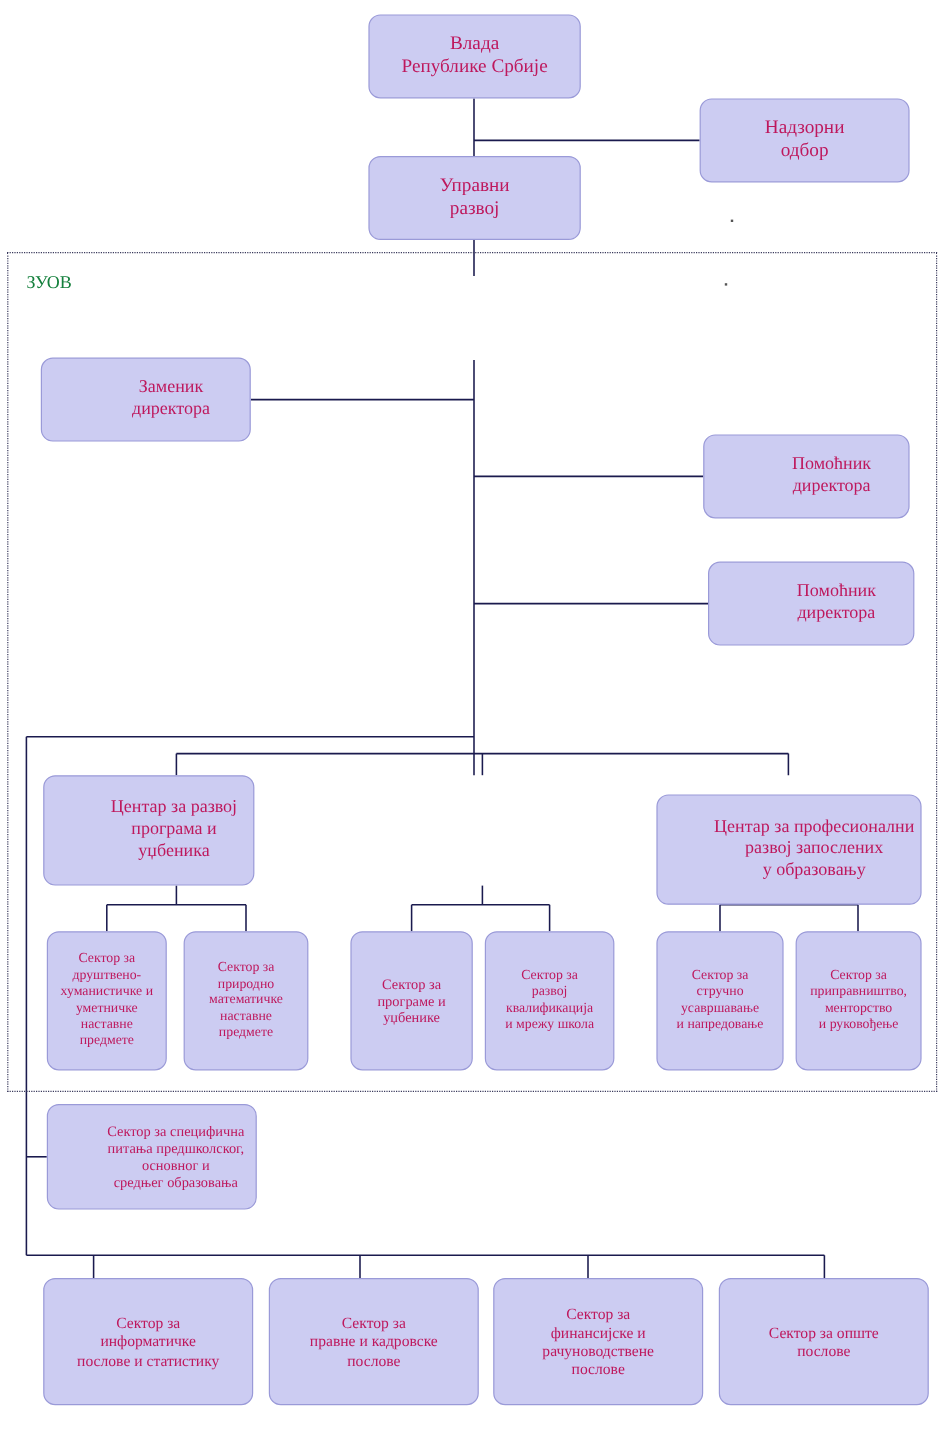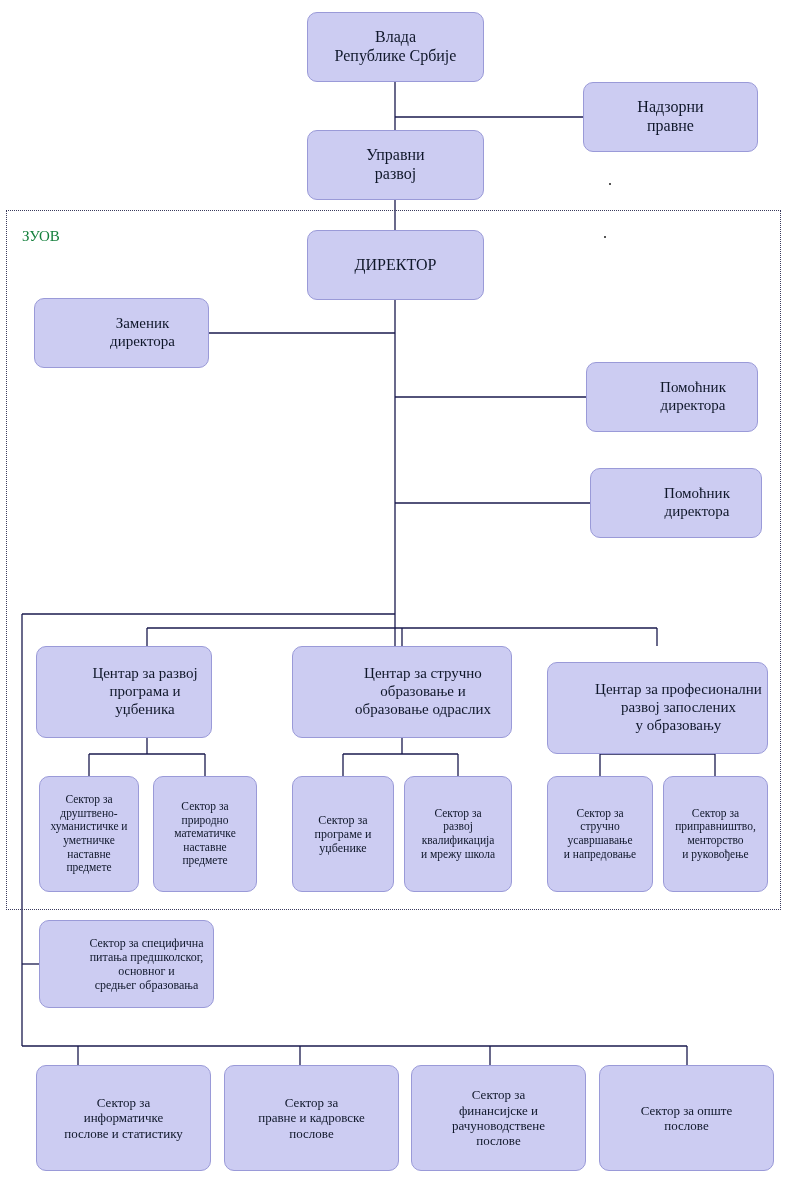--- a/index.html
+++ b/index.html
@@ -28,21 +28,21 @@
   .node {
     position: absolute;
     box-sizing: border-box;
     background: #ccccf2;
     border: 1px solid #9a9ad8;
     border-radius: 10px;
     display: flex;
     align-items: center;
     justify-content: center;
     text-align: center;
-    color: #0f172a;
+    color: #be185d;
     line-height: 1.18;
     padding: 2px 4px;
     white-space: pre-line;
   }
   .zuov-box {
     position: absolute;
     box-sizing: border-box;
     border: 1px dotted #3a3a5c;
     background: transparent;
   }
@@ -118,36 +118,32 @@
 
   <div class="zuov-box" style="left:6px; top:210px; width:775px; height:700px;"></div>
   <div class="zuov-label" style="left:22px; top:228px;">ЗУОВ</div>
 
   <div class="dot" style="left:609px; top:183px;"></div>
   <div class="dot" style="left:604px; top:236px;"></div>
 
   <div class="node f16" style="left:307px; top:12px; width:177px; height:70px;">Влада
 Републике Србије</div>
   <div class="node f16" style="left:583px; top:82px; width:175px; height:70px;">Надзорни
-правне</div>
+одбор</div>
   <div class="node f16" style="left:307px; top:130px; width:177px; height:70px;">Управни
 развој</div>
-  <div class="node f16" style="left:307px; top:230px; width:177px; height:70px;">ДИРЕКТОР</div>
   <div class="node f15" style="left:34px; top:298px; width:175px; height:70px;">Заменик
 директора</div>
   <div class="node f15" style="left:586px; top:362px; width:172px; height:70px;">Помоћник
 директора</div>
   <div class="node f15" style="left:590px; top:468px; width:172px; height:70px;">Помоћник
 директора</div>
 
   <div class="node f15" style="left:36px; top:646px; width:176px; height:92px;">Центар за развој
 програма и уџбеника</div>
-  <div class="node f15" style="left:292px; top:646px; width:220px; height:92px;">Центар за стручно
-образовање и
-образовање одраслих</div>
   <div class="node f15" style="left:547px; top:646px; width:221px; height:92px;margin-top:16px;">Центар за професионални
 развој запослених
 у образовању</div>
 
   <div class="node f11" style="left:39px; top:776px; width:100px; height:116px;">Сектор за
 друштвено-
 хуманистичке и
 уметничке
 наставне
 предмете</div>

